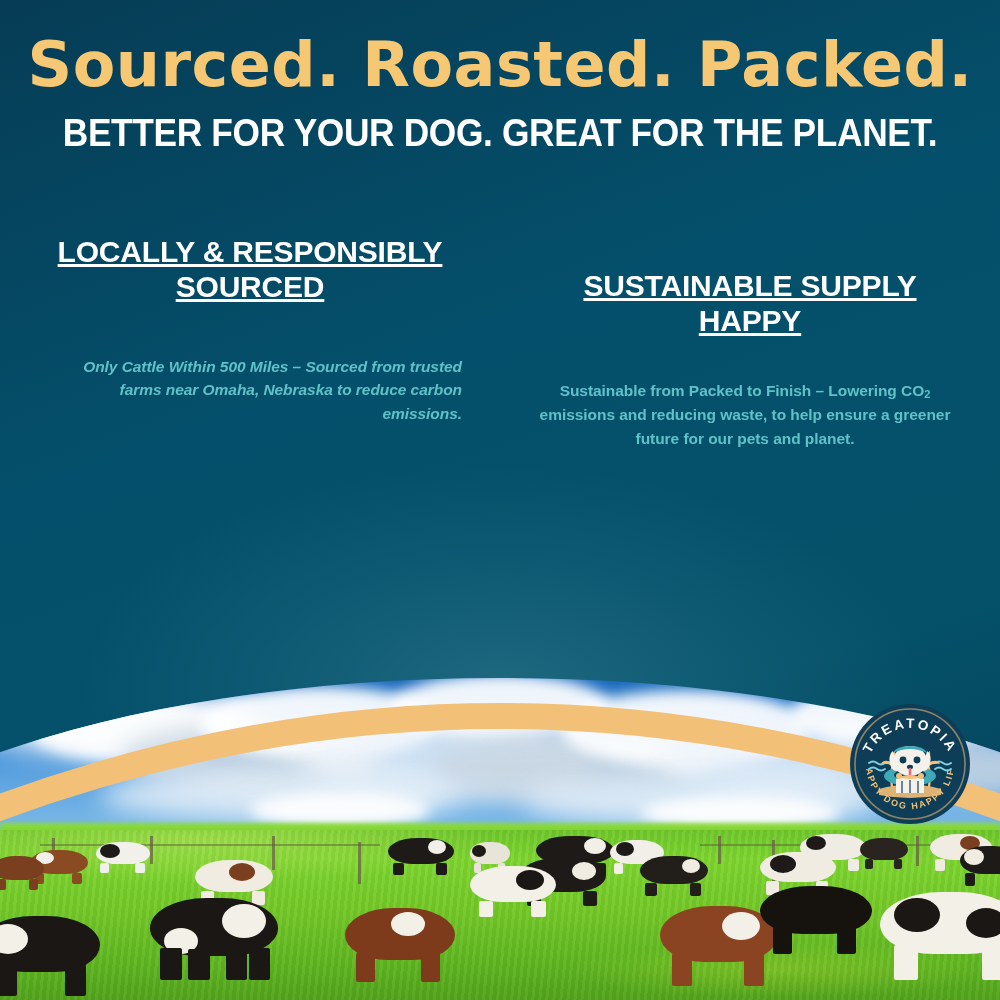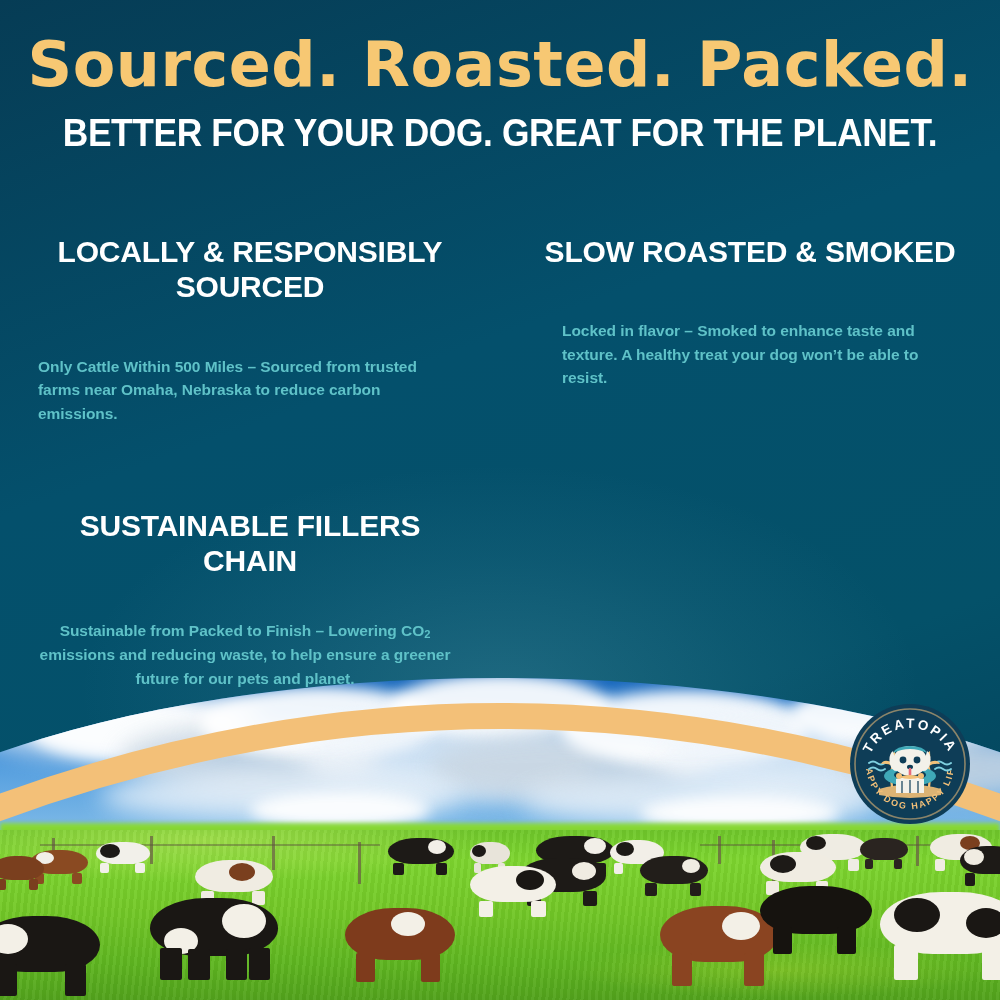--- a/index.html
+++ b/index.html
@@ -36,28 +36,29 @@
   
   .grid{
     position:absolute;top:222px;left:0;width:1000px;height:440px;z-index:6;
     display:grid;grid-template-columns:500px 500px;grid-template-rows:240px 200px;
   }
   .cell{position:relative;padding:0 38px;box-sizing:border-box;}
   .cell-head{
     margin:0;font-weight:700;color:#ffffff;
     font-size:30px;line-height:1.18;letter-spacing:-0.2px;
     text-align:center;
+    text-decoration:underline;
   }
   .cell-body{
     margin:0;color:#5fc2c8;
     font-size:15.5px;line-height:1.52;font-weight:700;
     letter-spacing:-0.05px;
   }
   .c1 .cell-head{padding-top:12px;}
-  .c1 .cell-body{padding-top:50px;text-align:left;}
+  .c1 .cell-body{padding-top:50px;text-align:right;font-style:italic;}
   .c2 .cell-head{padding-top:12px;}
   .c2 .cell-body{padding-top:50px;text-align:left;padding-left:24px;padding-right:38px;}
   .c3 .cell-head{padding-top:46px;}
   .c3 .cell-body{padding-top:40px;text-align:center;padding-left:6px;padding-right:6px;}
   .c4 .cell-head{padding-top:46px;}
   .c4 .cell-body{padding-top:40px;text-align:center;padding-left:0;padding-right:10px;}
   .cell-body sub{font-size:0.72em;vertical-align:-0.22em;}
 
   
   .photo-wrap{
@@ -121,28 +122,24 @@
     <h2 class="sub-title">BETTER FOR YOUR DOG. GREAT FOR THE PLANET.</h2>
   </div>
 
   <div class="grid">
 
     <div class="cell c1">
       <p class="cell-head">LOCALLY &amp; RESPONSIBLY SOURCED</p>
       <p class="cell-body">Only Cattle Within 500 Miles – Sourced from trusted farms near Omaha, Nebraska to reduce carbon emissions.</p>
     </div>
 
-    <div class="cell c2">
-      <p class="cell-head">SLOW ROASTED &amp; SMOKED</p>
-      <p class="cell-body">Locked in flavor – Smoked to enhance taste and texture. A healthy treat your dog won’t be able to resist.</p>
-    </div>
 
 
     <div class="cell c4">
-      <p class="cell-head">SUSTAINABLE FILLERS CHAIN</p>
+      <p class="cell-head">SUSTAINABLE SUPPLY HAPPY</p>
       <p class="cell-body"><span>Sustainable from Packed to Finish – Lowering CO</span><sub>2</sub><span> emissions and reducing waste, to help ensure a greener future for our pets and planet.</span></p>
     </div>
 
   </div>
 
   <div class="photo-wrap">
     <div class="photo">
       <div class="sky"></div>
 
       <div class="cloud soft" style="left:-40px;top:18px;width:300px;height:80px;"></div>

